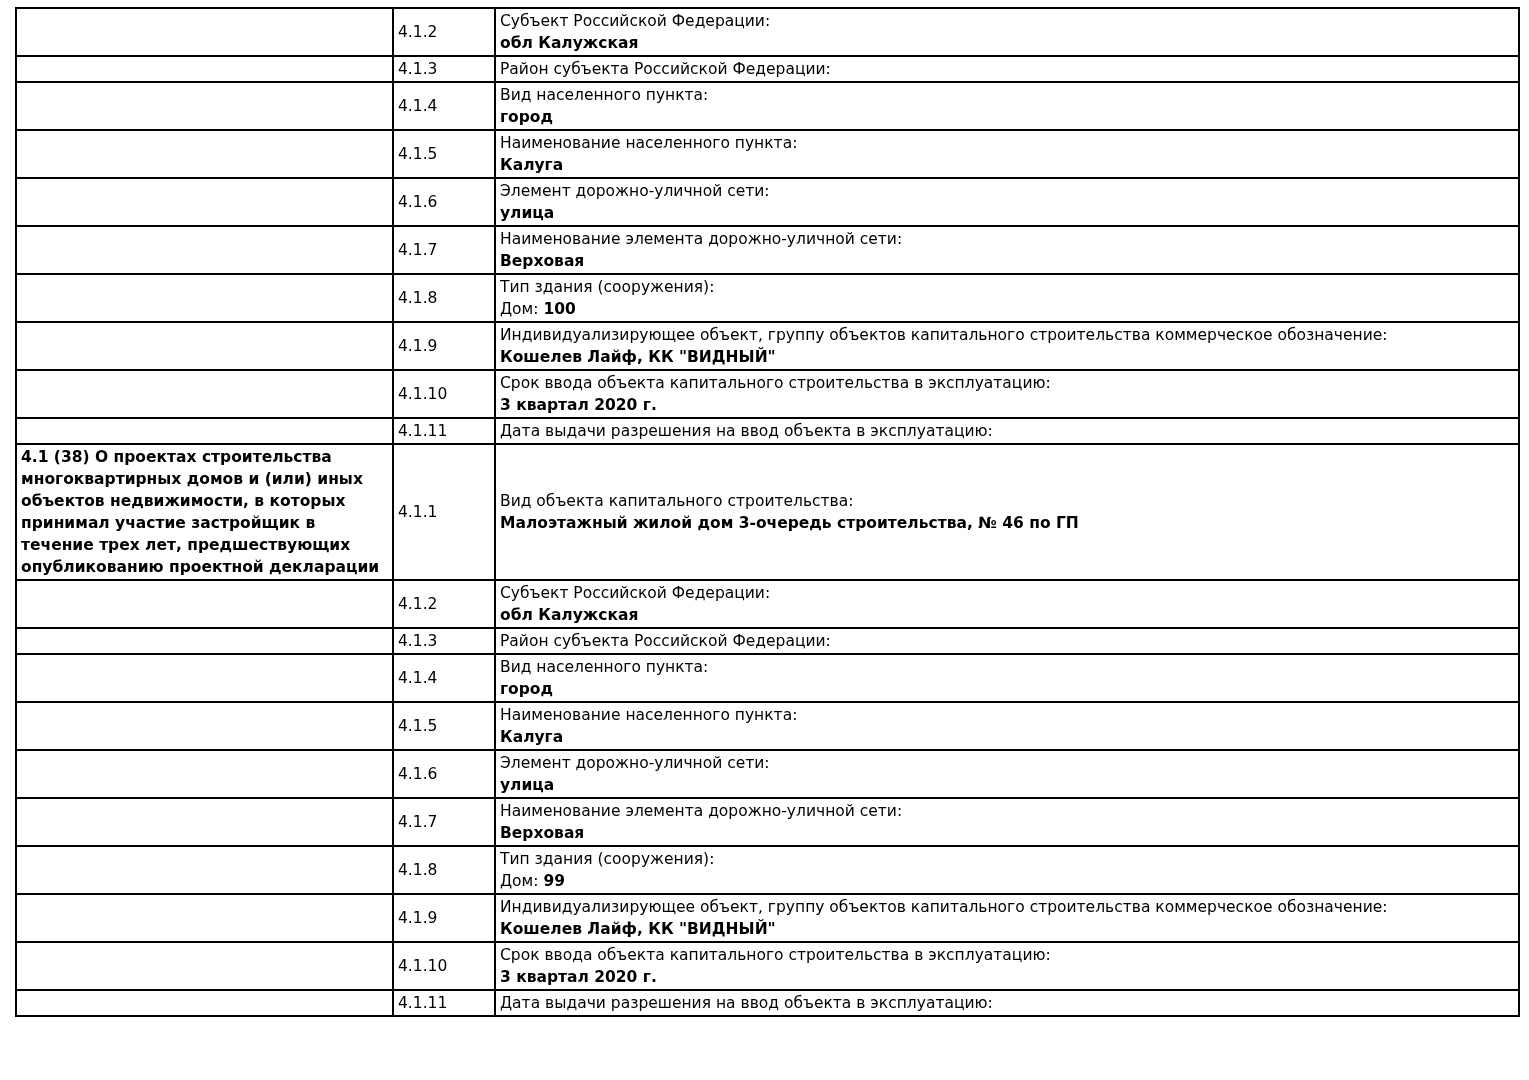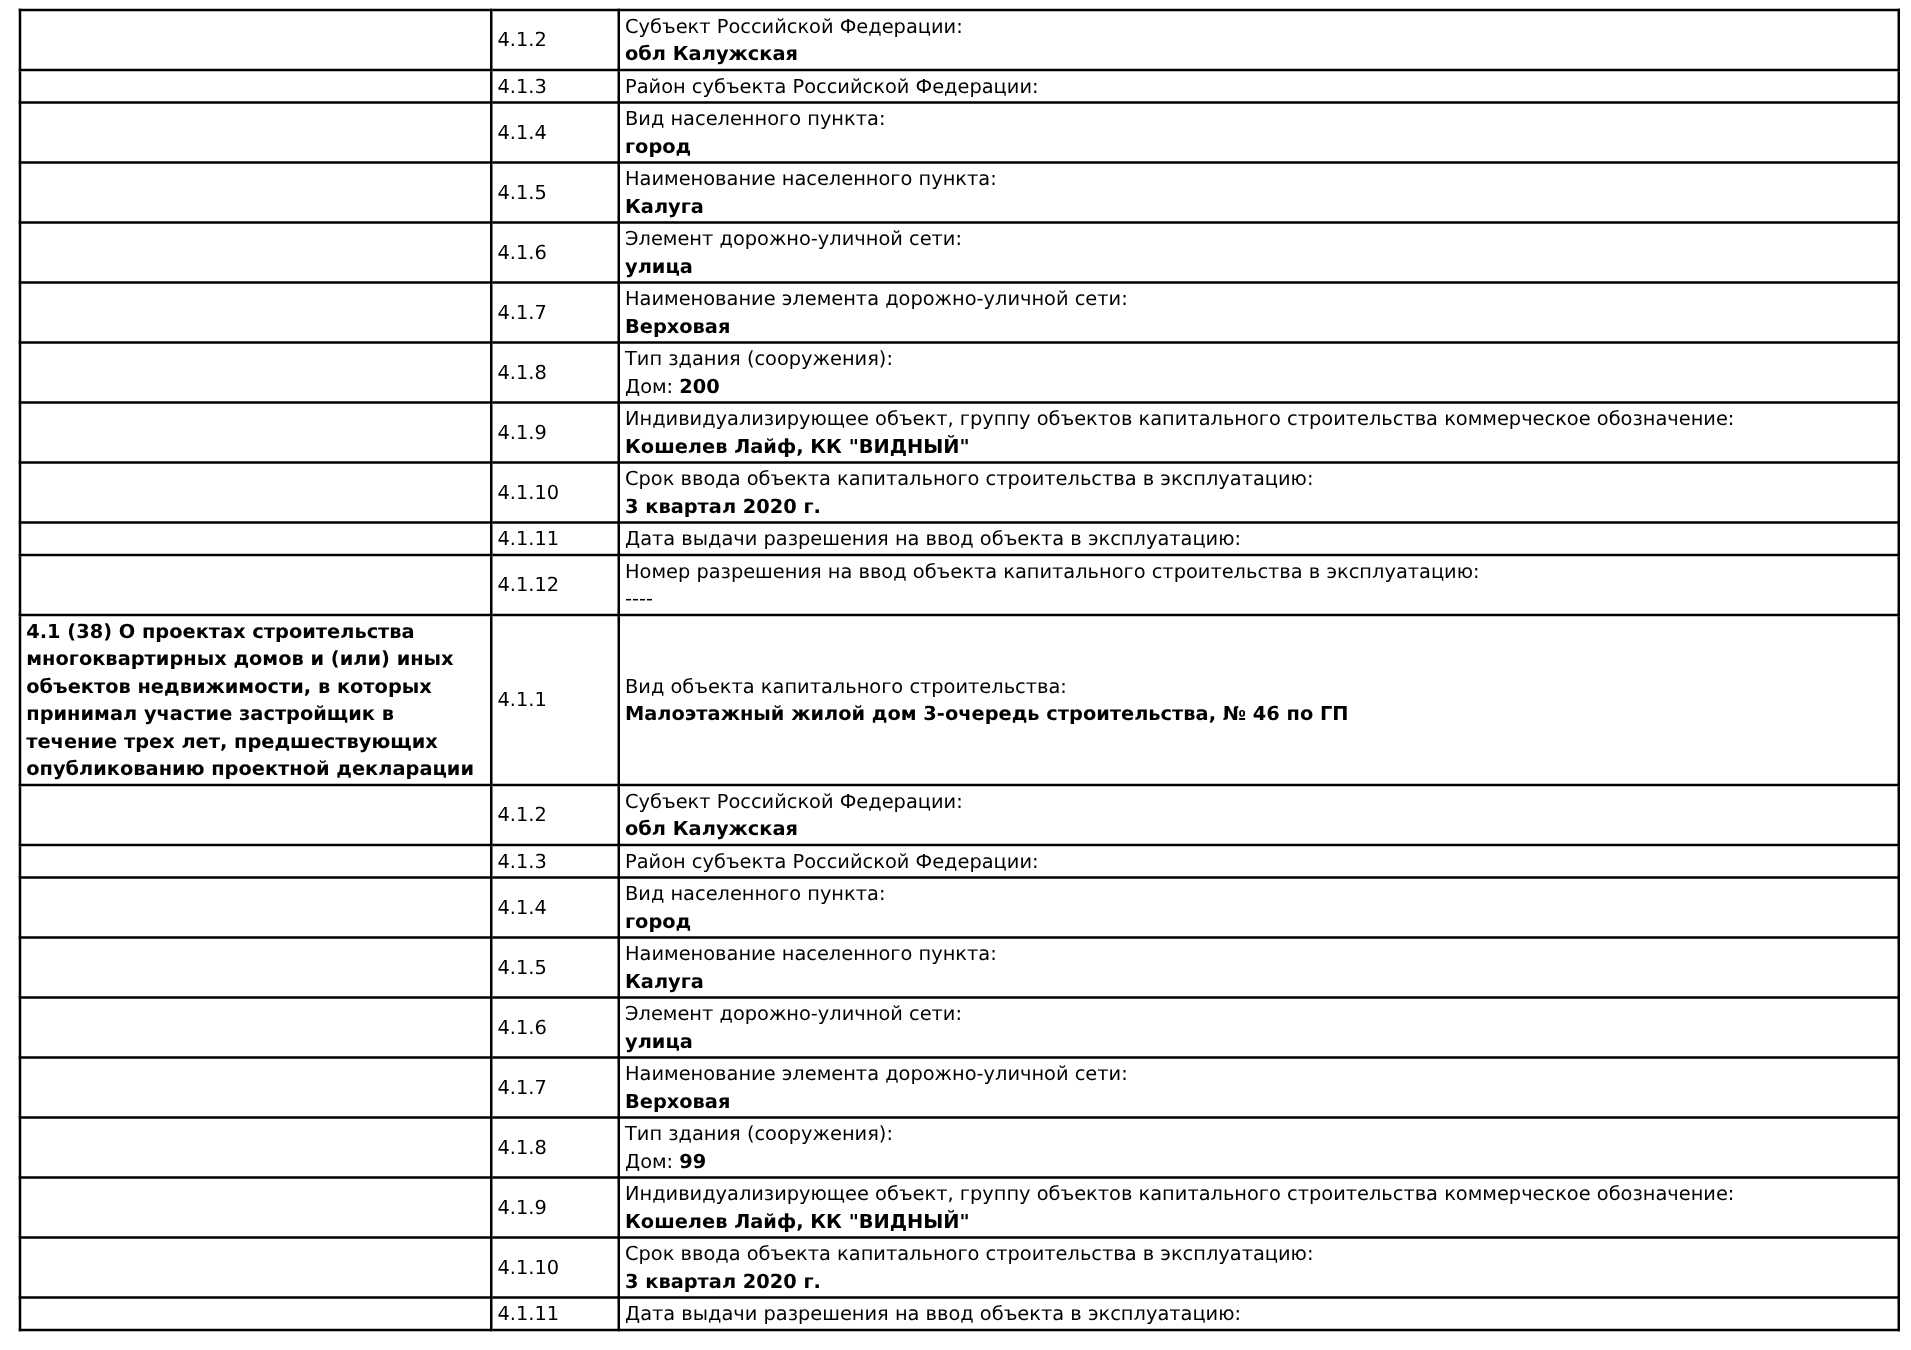--- a/index.html
+++ b/index.html
@@ -125,21 +125,21 @@
   </tr>
         <tr>
     <td class="section-cell">
       <div class="section-text"></div>
     </td>
     <td class="code-cell">
       <span class="code-text">4.1.8</span>
     </td>
     <td class="content-cell">
       <div class="label-line">Тип здания (сооружения):</div>
-      <div class="value-line"><span class="value-prefix">Дом: </span><span class="value-bold">200</span></div>
+      <div class="value-line"><span class="value-prefix">Дом: </span><span class="value-bold">100</span></div>
     </td>
   </tr>
         <tr>
     <td class="section-cell">
       <div class="section-text"></div>
     </td>
     <td class="code-cell">
       <span class="code-text">4.1.9</span>
     </td>
     <td class="content-cell">
@@ -162,32 +162,20 @@
         <tr>
     <td class="section-cell">
       <div class="section-text"></div>
     </td>
     <td class="code-cell">
       <span class="code-text">4.1.11</span>
     </td>
     <td class="content-cell">
       <div class="label-line">Дата выдачи разрешения на ввод объекта в эксплуатацию:</div>
 
-    </td>
-  </tr>
-        <tr>
-    <td class="section-cell">
-      <div class="section-text"></div>
-    </td>
-    <td class="code-cell">
-      <span class="code-text">4.1.12</span>
-    </td>
-    <td class="content-cell">
-      <div class="label-line">Номер разрешения на ввод объекта капитального строительства в эксплуатацию:</div>
-      <div class="value-line"><span class="value-prefix">----</span><span class="value-bold"></span></div>
     </td>
   </tr>
         <tr>
     <td class="section-cell">
       <div class="section-text">4.1 (38) О проектах строительства многоквартирных домов и (или) иных объектов недвижимости, в которых принимал участие застройщик в течение трех лет, предшествующих опубликованию проектной декларации</div>
     </td>
     <td class="code-cell">
       <span class="code-text">4.1.1</span>
     </td>
     <td class="content-cell">

